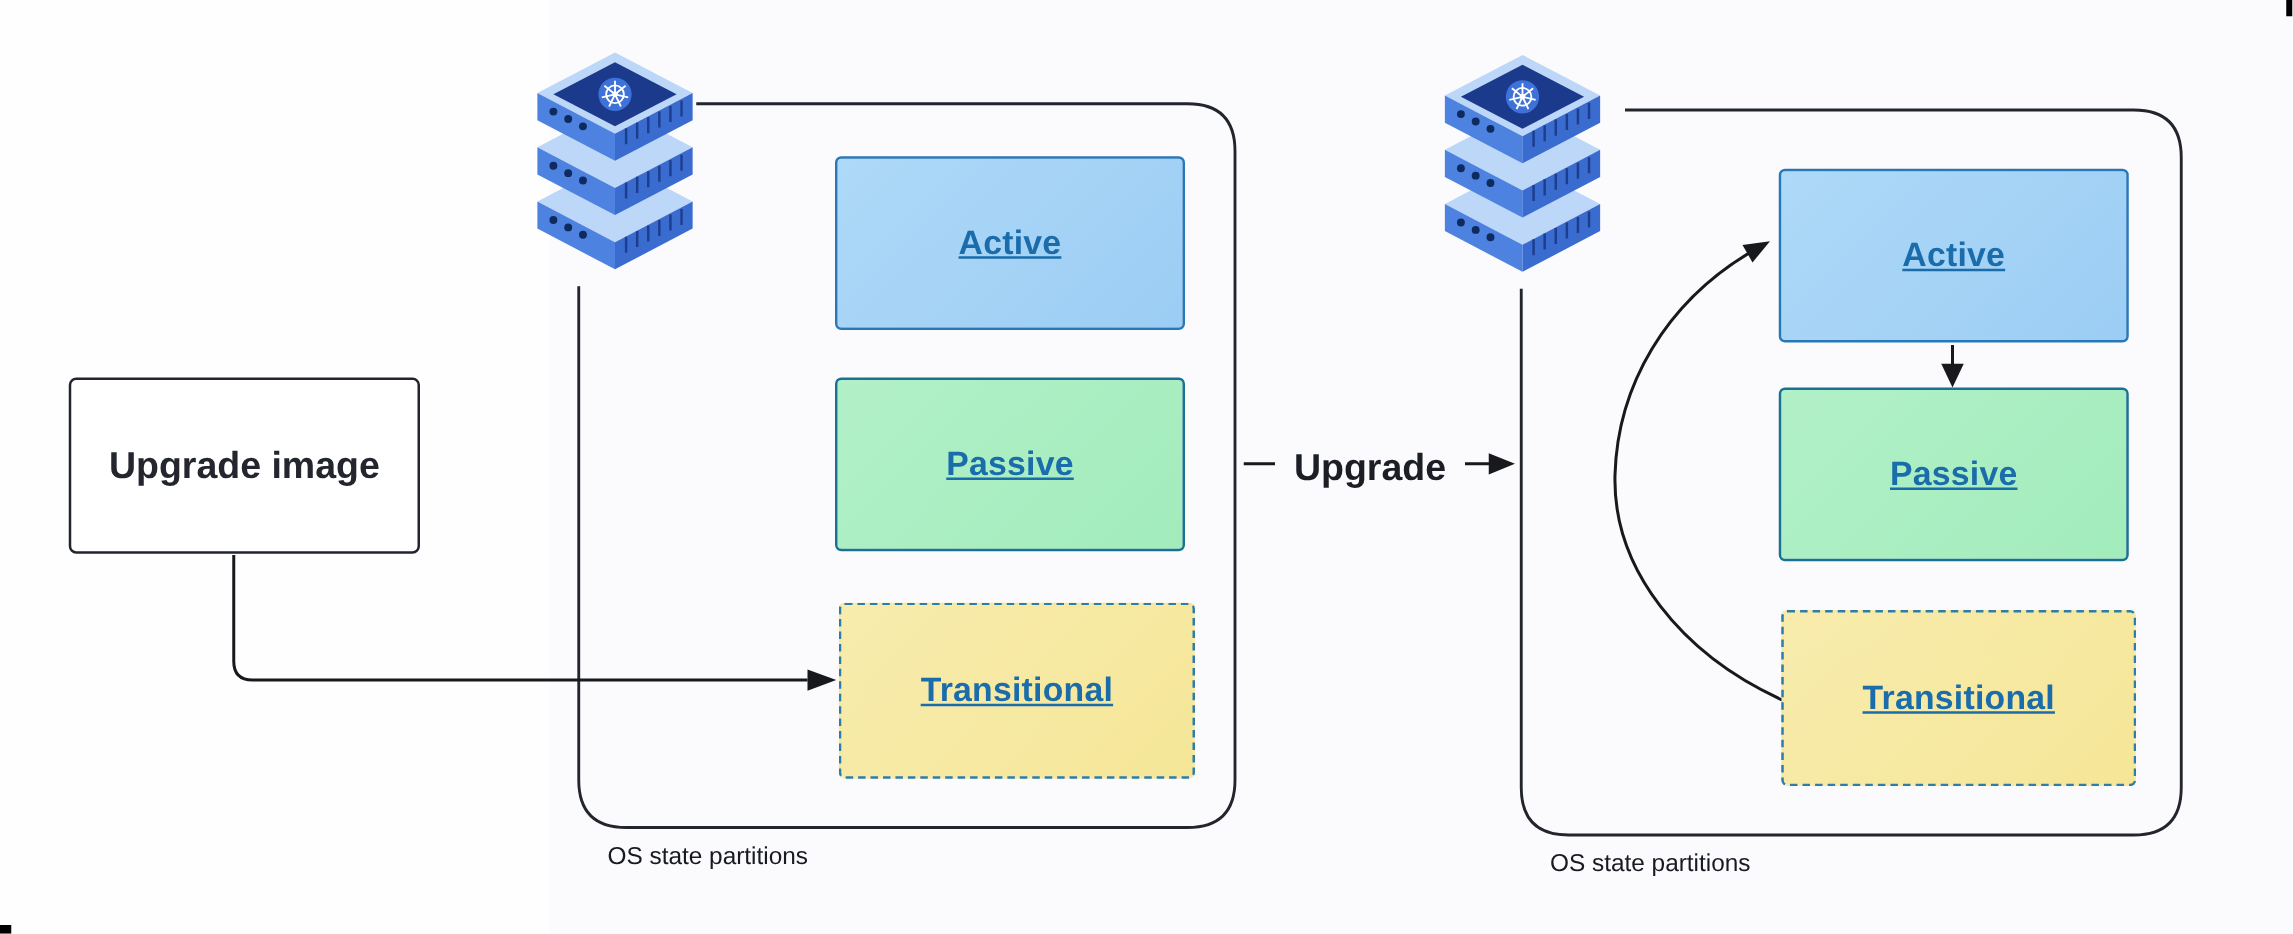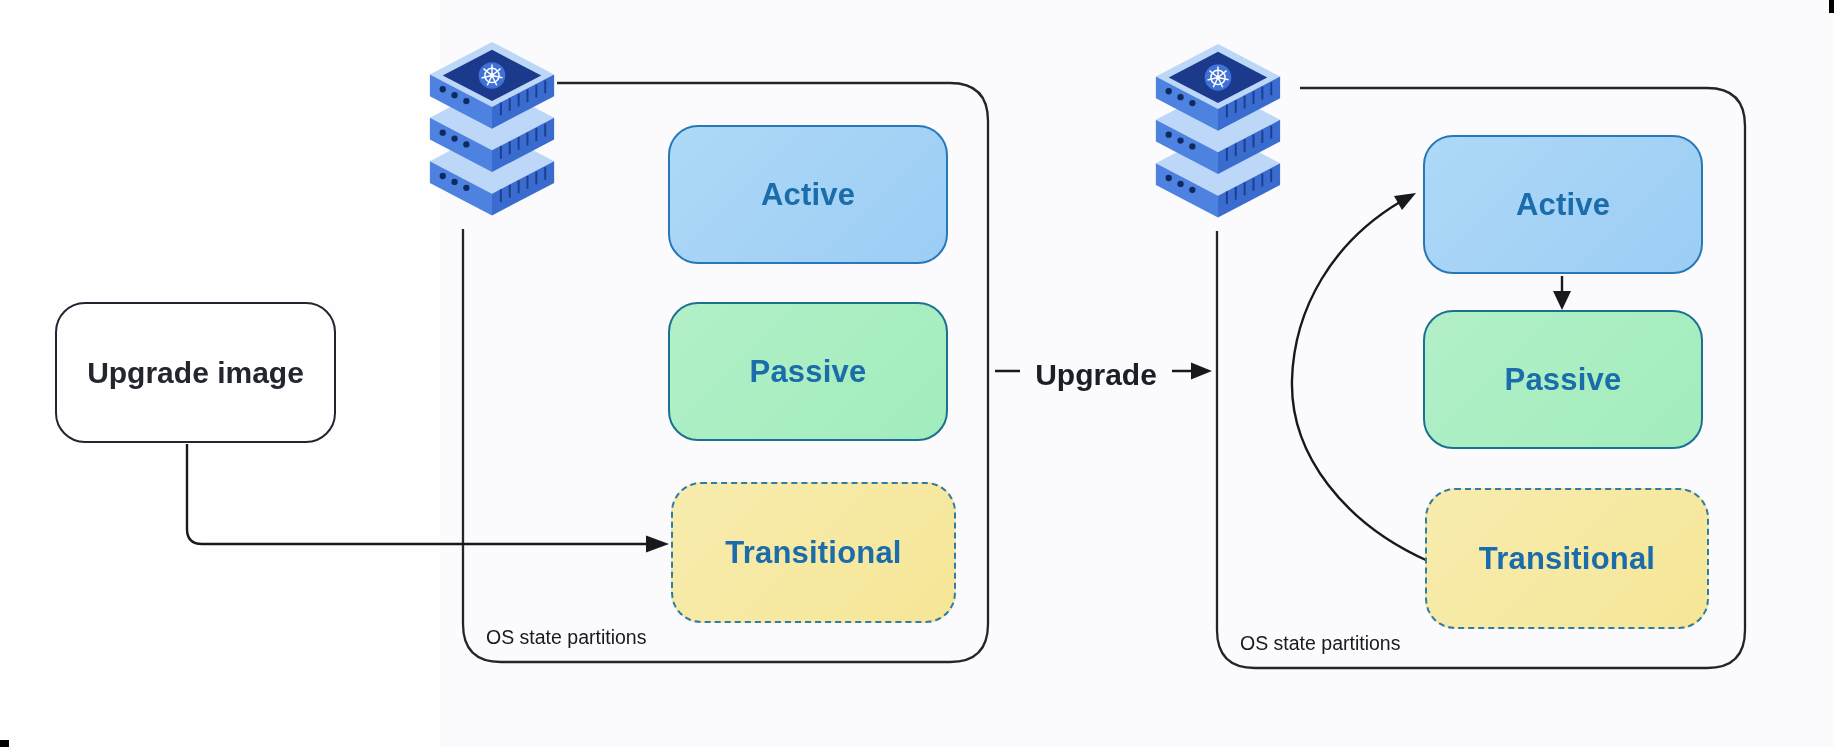--- a/index.html
+++ b/index.html
@@ -5,34 +5,34 @@
   html,body{margin:0;padding:0;}
   .canvas{
     position:relative;width:1834px;height:747px;overflow:hidden;
     background:#fbfafd;font-family:"Liberation Sans",sans-serif;
   }
   .bg-strip{position:absolute;left:0;top:0;width:440px;height:747px;background:#fefeff;z-index:0;}
   .overlay{position:absolute;left:0;top:0;width:1834px;height:747px;z-index:1;pointer-events:none;}
   .node{position:absolute;display:flex;align-items:center;justify-content:center;box-sizing:border-box;z-index:2;}
   .upgrade-image{
     left:55px;top:302px;width:281px;height:141px;background:#ffffff;
-    border:2.5px solid #212530;border-radius:30px;
+    border:2.5px solid #212530;border-radius:6px;
     font-size:30px;font-weight:600;color:#23262e;
   }
-  .part{font-size:31px;font-weight:700;color:#1a6cab;border-radius:30px;letter-spacing:.2px;}
+  .part{font-size:27px;font-weight:700;color:#1a6cab;border-radius:5px;letter-spacing:.2px;text-decoration:underline;}
   .p-active{background:linear-gradient(135deg,#aed9f8,#9ccdf4);border:2px solid #2878b8;}
   .p-passive{background:linear-gradient(135deg,#b2f0c8,#a2ecbc);border:2px solid #1a7191;}
   .p-trans{background:linear-gradient(135deg,#f8ecae,#f5e697);border:2.5px dashed #2e7ca8;justify-content:center;}
   .l-active{left:668px;top:125px;width:280px;height:139px;}
   .l-passive{left:668px;top:302px;width:280px;height:139px;}
   .l-trans{left:671px;top:482px;width:285px;height:141px;}
   .r-active{left:1423px;top:135px;width:280px;height:139px;}
   .r-passive{left:1423px;top:310px;width:280px;height:139px;}
   .r-trans{left:1425px;top:488px;width:284px;height:141px;}
-  .caption{position:absolute;font-size:19.5px;color:#171a20;z-index:2;}
+  .caption{position:absolute;font-size:19.5px;color:#171a20;z-index:2;margin-top:48px;}
   .l-caption{left:486px;top:626px;}
   .r-caption{left:1240px;top:632px;}
   .arrow-label{
     position:absolute;left:1020px;top:326px;width:152px;height:96px;background:#fbfafd;
     z-index:2;display:flex;flex-direction:row;align-items:center;justify-content:center;
     font-size:30px;font-weight:600;color:#1b1e24;line-height:47px;text-align:center;
   }
   .server{position:absolute;width:138px;z-index:3;}
   .server-left{left:423px;top:38px;}
   .server-right{left:1149px;top:40px;}

